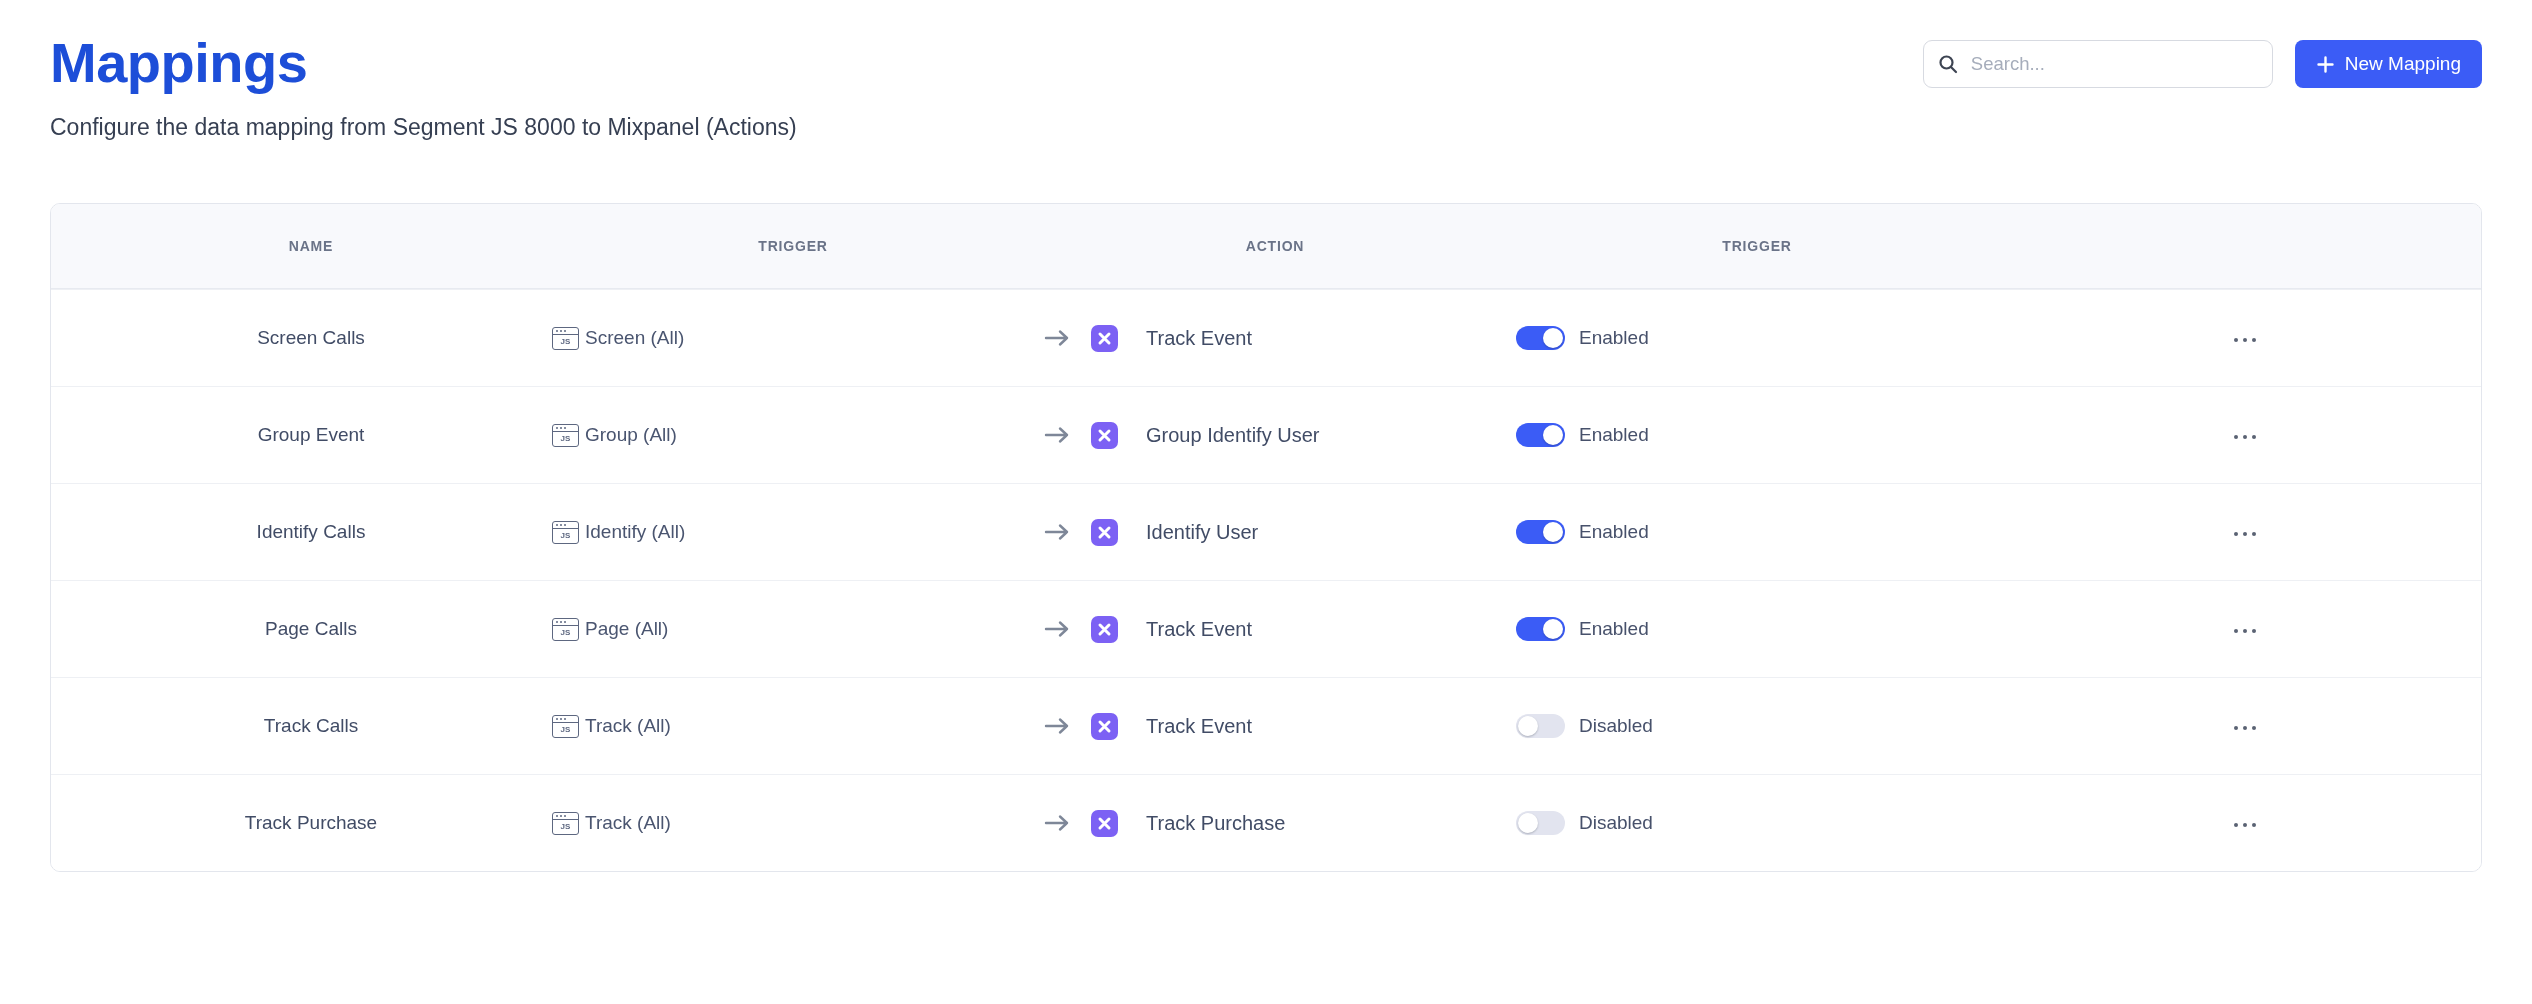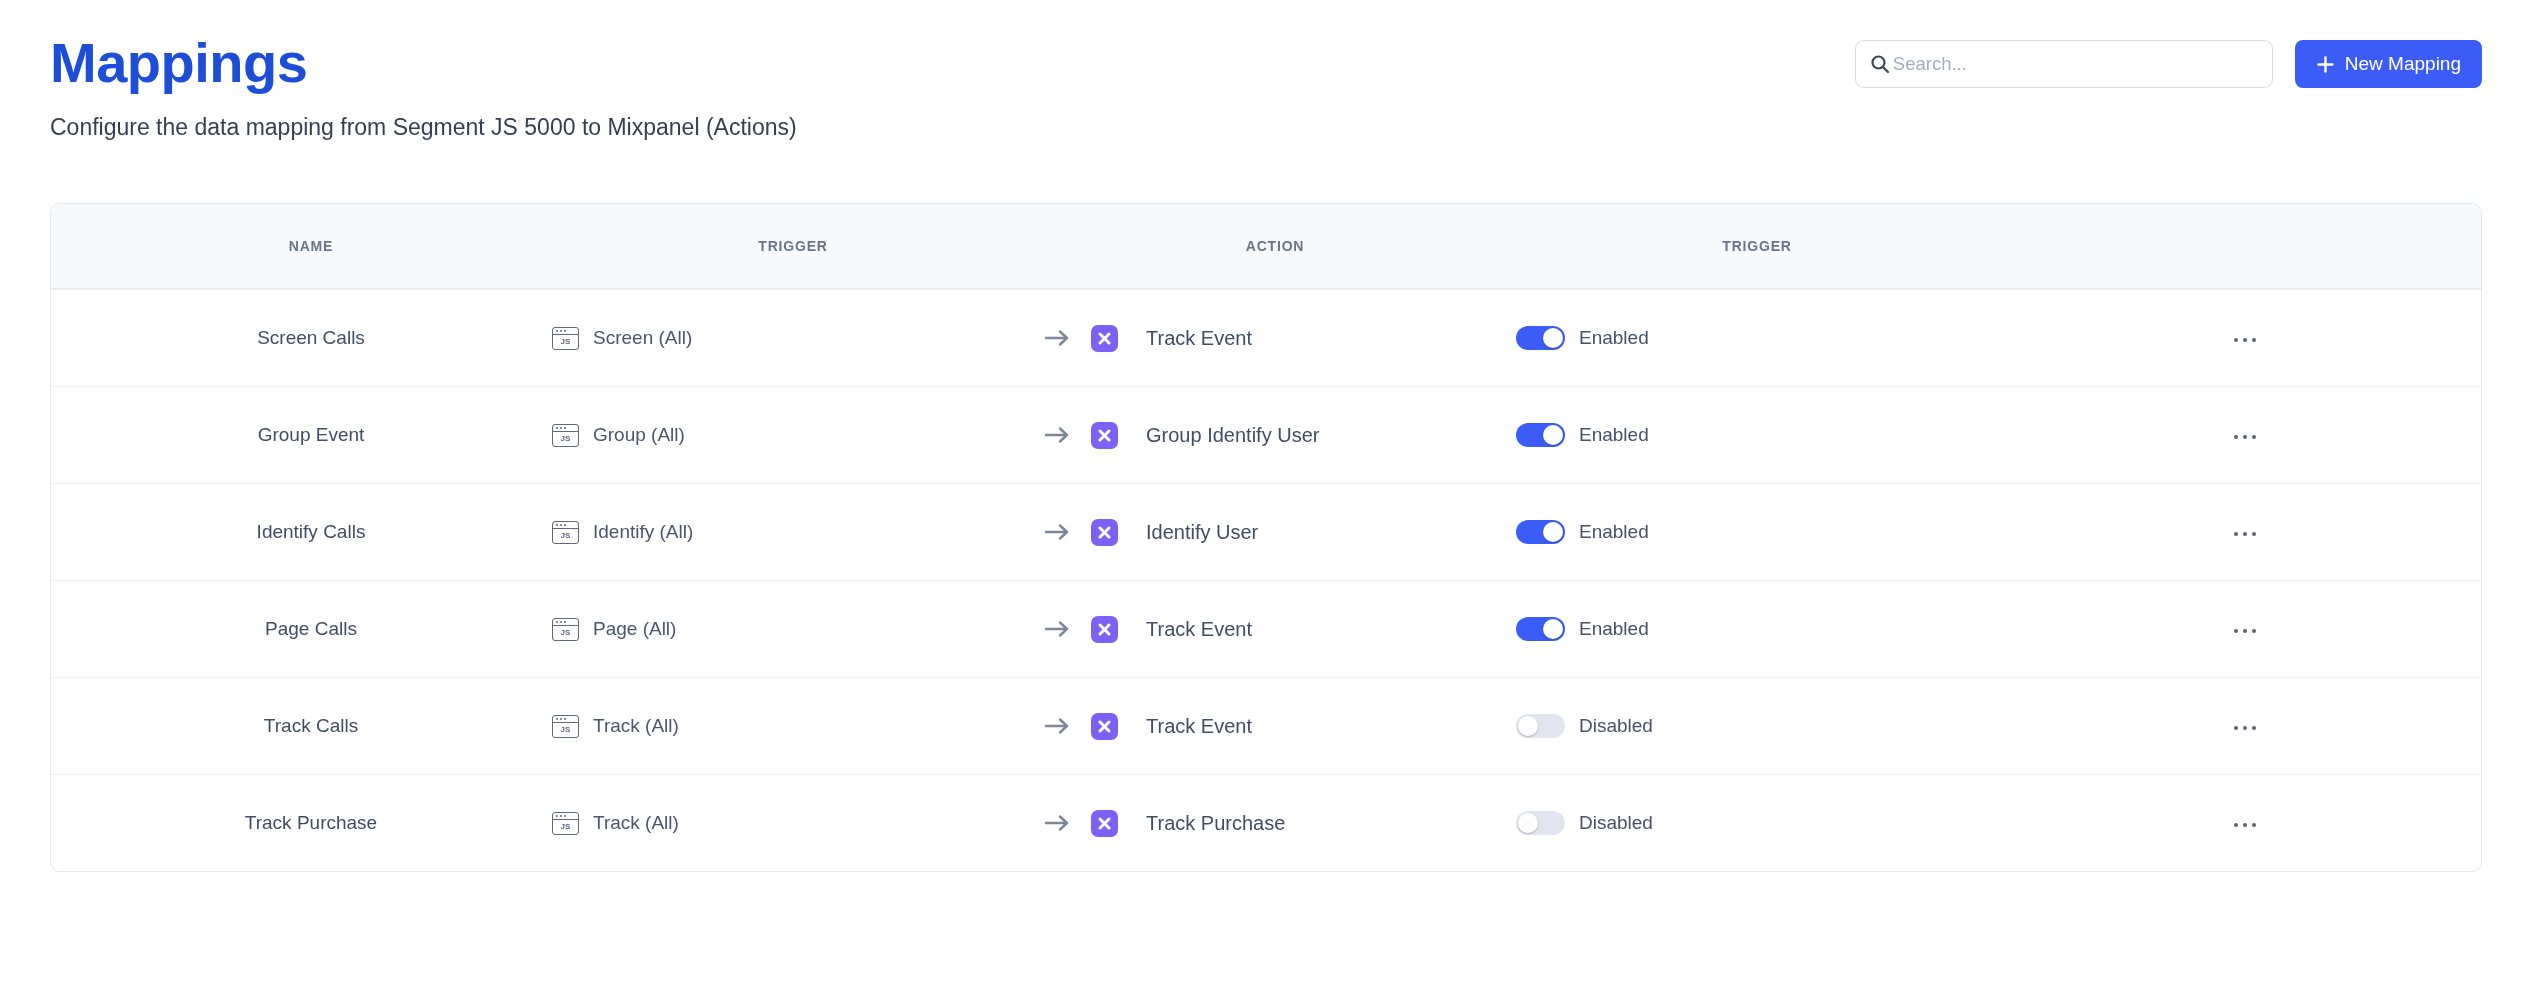--- a/index.html
+++ b/index.html
@@ -5,38 +5,38 @@
   html,body{margin:0;padding:0;}
   body{
     width:2532px;height:1004px;background:#ffffff;overflow:hidden;
     font-family:"Liberation Sans","DejaVu Sans",sans-serif;
     -webkit-font-smoothing:antialiased;
   }
   .topbar{display:flex;justify-content:space-between;align-items:flex-start;padding:40px 50px 0 50px;}
   h1{margin:0;font-size:56px;line-height:46px;font-weight:700;color:#1d4ed8;letter-spacing:-0.5px;}
   .subtitle{margin:28px 0 0 0;font-size:23px;line-height:26px;color:#363f52;}
   .controls{display:flex;align-items:center;gap:22px;}
-  .search{width:418px;height:48px;box-sizing:border-box;border:1.5px solid #d7dae1;border-radius:9px;
-    background:#fff;display:flex;align-items:center;gap:1px;padding:12px 14px;}
+  .search{width:350px;height:48px;box-sizing:border-box;border:1.5px solid #d7dae1;border-radius:9px;
+    background:#fff;display:flex;align-items:center;gap:11px;padding:12px 14px;}
   .search input{border:none;outline:none;background:transparent;flex:1;font-size:18.5px;color:#30394b;
     font-family:inherit;}
   .search input::placeholder{color:#a6adbb;}
   .btn-primary{display:inline-flex;align-items:center;gap:10px;height:48px;padding:0 21px;border:none;
     border-radius:8px;background:var(--primary,#3b5cf6);color:#ffffff;font-size:19px;font-family:inherit;cursor:pointer;}
 
   .card{margin:63px 50px 0 50px;border:1px solid #e3e6ed;border-radius:10px;background:#fff;overflow:hidden;}
   .grid{display:grid;grid-template-columns:482px 482px 482px 482px 1fr;align-items:center;padding:0 19px;text-align:center;}
   .thead{height:84px;background:#f8f9fc;border-bottom:1px solid #e7eaf0;}
   .th{font-size:14px;font-weight:700;letter-spacing:0.8px;color:#6a7388;}
   .row{height:96px;border-top:1px solid #eef0f4;background:#fff;}
   .row:first-of-type{border-top:none;}
 
   .name{font-size:19px;color:#414c66;}
 
-  .trigger{display:flex;align-items:center;gap:14px;}
+  .trigger{display:flex;align-items:center;gap:6px;}
   .winicon{width:27px;height:23px;box-sizing:border-box;border:1.6px solid #5d6780;border-radius:3px;
     display:flex;flex-direction:column;flex:none;}
   .winbar{height:6px;border-bottom:1.6px solid #5d6780;display:flex;align-items:center;gap:2px;padding-left:2.5px;}
   .wdot{width:2px;height:2px;border-radius:50%;background:#5d6780;}
   .winjs{flex:1;display:flex;align-items:center;justify-content:center;font-size:8px;font-weight:700;color:#5d6780;}
   .trigger-label{font-size:19px;color:#4a5570;}
 
   .action{display:flex;align-items:center;}
   .arrow{margin:0 21px 0 10px;flex:none;}
   .chip{width:27px;height:27px;border-radius:7px;background:var(--mixpanel-purple,#7c61f4);
@@ -57,21 +57,21 @@
   .dots{background:none;border:none;padding:6px 4px;cursor:pointer;}
   .ellipsis{display:flex;gap:4.5px;}
   .ellipsis i{width:4.5px;height:4.5px;border-radius:50%;background:#5a6273;display:block;}
 </style>
 </head>
 <body>
 
 <div class="topbar">
   <div>
     <h1>Mappings</h1>
-    <p class="subtitle">Configure the data mapping from Segment JS 5000 to Mixpanel (Actions)</p>
+    <p class="subtitle">Configure the data mapping from Segment JS 8000 to Mixpanel (Actions)</p>
   </div>
   <div class="controls">
     <div class="search">
       <svg width="20" height="20" viewBox="0 0 20 20">
         <circle cx="8.5" cy="8.5" r="6" fill="none" stroke="#3d4452" stroke-width="2.2"></circle>
         <line x1="13.2" y1="13.2" x2="18" y2="18" stroke="#3d4452" stroke-width="2.2" stroke-linecap="round"></line>
       </svg>
       <input type="text" placeholder="Search..." style="">
     </div>
     <button class="btn-primary">

